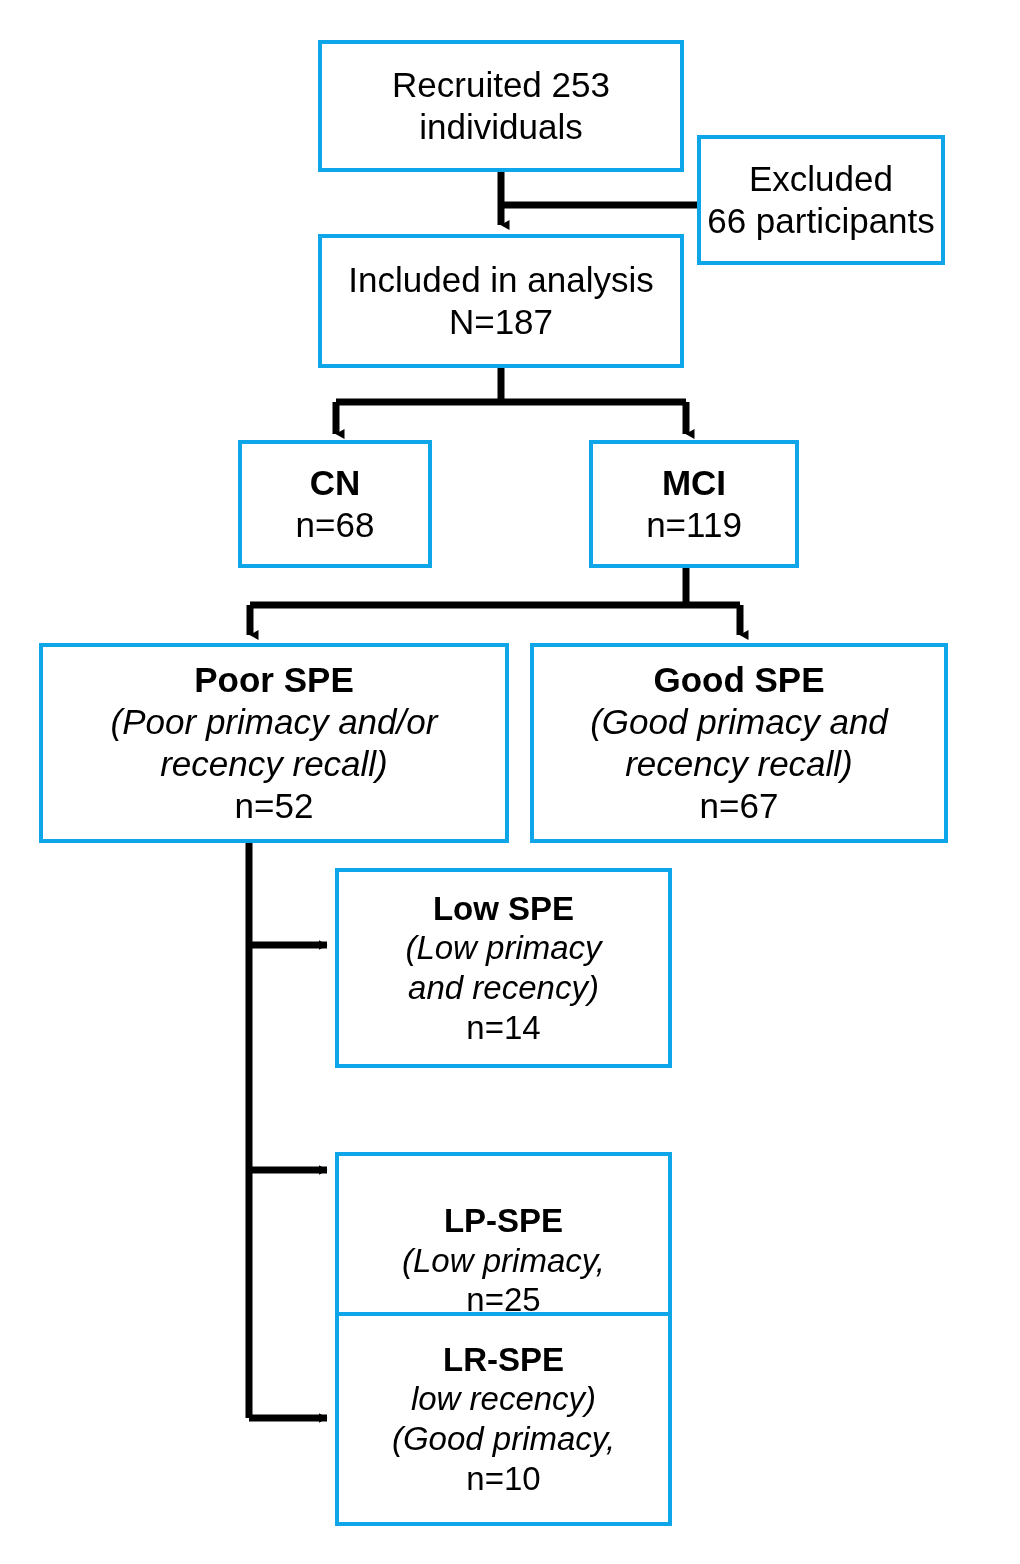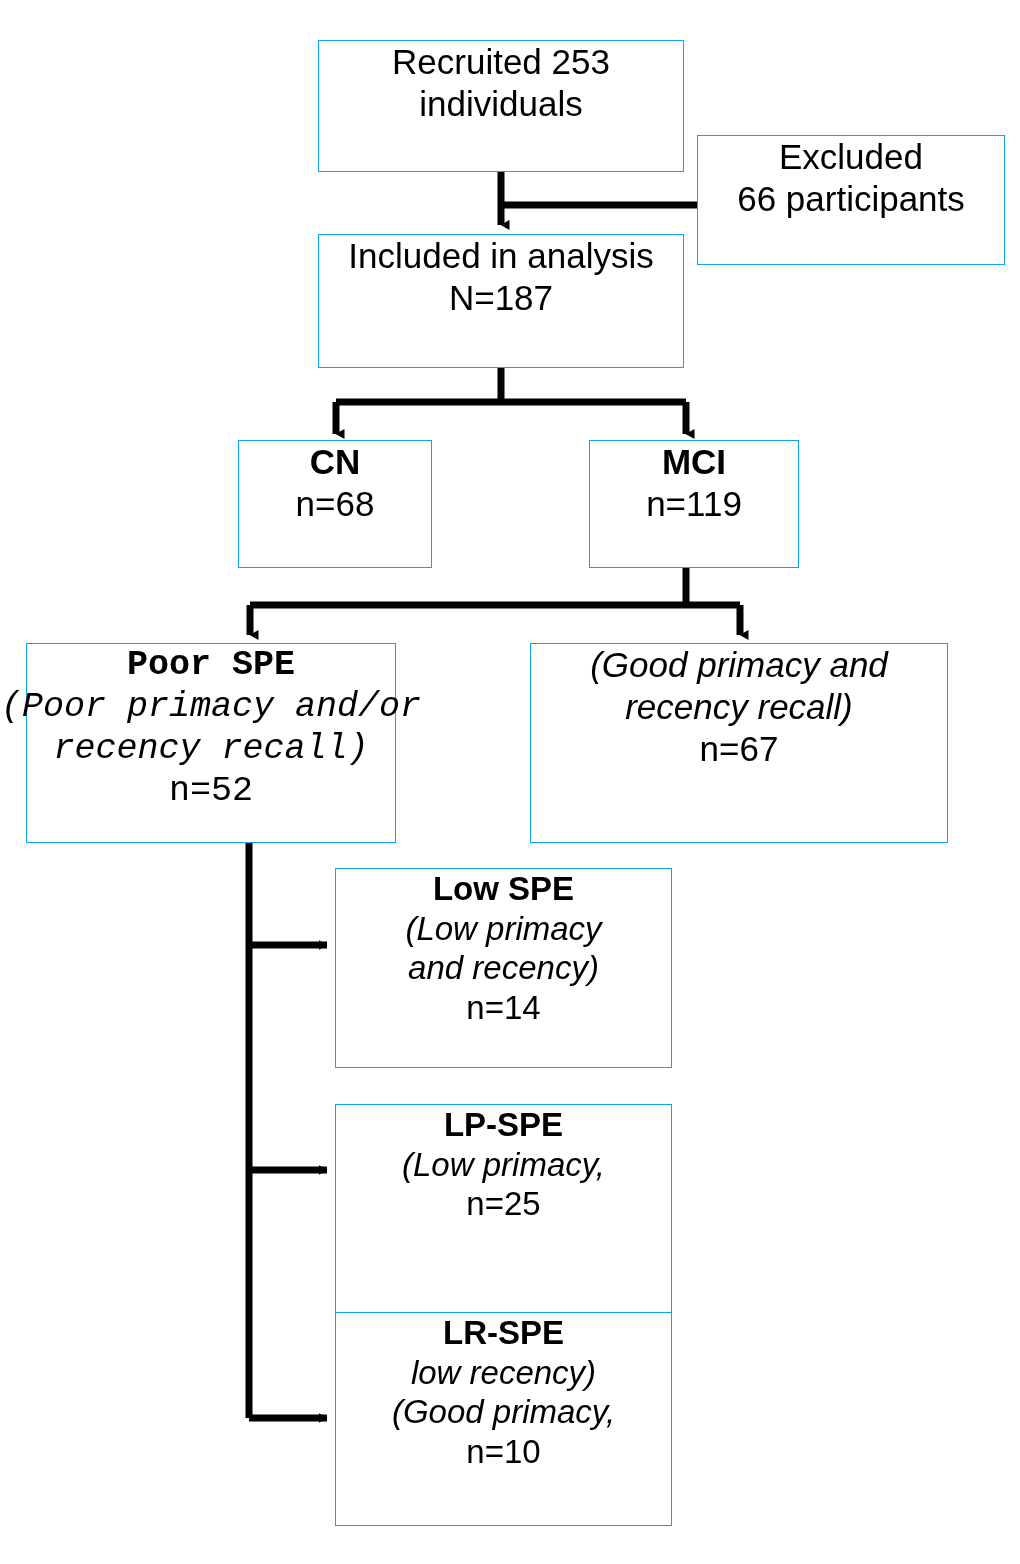--- a/index.html
+++ b/index.html
@@ -22,25 +22,26 @@
   #flow-svg {
     position: absolute;
     left: 0;
     top: 0;
     width: 1020px;
     height: 1564px;
   }
   .node {
     position: absolute;
     box-sizing: border-box;
-    border: 1px solid #0ea5e9;
+    border: 4px solid #0ea5e9;
     background: #ffffff;
     display: flex;
     flex-direction: column;
     align-items: center;
+    justify-content: center;
     text-align: center;
     z-index: 2;
   }
   .line-plain {
     font-size: 35px;
     line-height: 1.20;
     font-weight: 400;
     font-style: normal;
     white-space: nowrap;
   }
@@ -109,21 +110,21 @@
     </g>
   </svg>
 
   <div class="node" style="left:318px; top:40px; width:366px; height:132px;">
     <div class="node-body">
       <div class="line-plain">Recruited 253</div>
       <div class="line-plain">individuals</div>
     </div>
   </div>
 
-  <div class="node" style="left:697px; top:135px; width:308px; height:130px;">
+  <div class="node" style="left:697px; top:135px; width:248px; height:130px;">
     <div class="node-body">
       <div class="line-plain">Excluded</div>
       <div class="line-plain">66 participants</div>
     </div>
   </div>
 
   <div class="node" style="left:318px; top:234px; width:366px; height:134px;">
     <div class="node-body">
       <div class="line-plain">Included in analysis</div>
       <div class="line-plain">N=187</div>
@@ -137,47 +138,48 @@
     </div>
   </div>
 
   <div class="node" style="left:589px; top:440px; width:210px; height:128px;">
     <div class="node-body">
       <div class="line-bold">MCI</div>
       <div class="line-plain">n=119</div>
     </div>
   </div>
 
-  <div class="node" style="left:26px; top:643px; width:370px; height:200px;font-family:Liberation Mono, monospace;">
+  <div class="node" style="left:39px; top:643px; width:470px; height:200px;">
     <div class="node-body">
       <div class="line-bold">Poor SPE</div>
       <div class="line-italic">(Poor primacy and/or</div>
       <div class="line-italic">recency recall)</div>
       <div class="line-plain">n=52</div>
     </div>
   </div>
 
   <div class="node" style="left:530px; top:643px; width:418px; height:200px;">
     <div class="node-body">
+      <div class="line-bold">Good SPE</div>
       <div class="line-italic">(Good primacy and</div>
       <div class="line-italic">recency recall)</div>
       <div class="line-plain">n=67</div>
     </div>
   </div>
 
   <div class="node sub-node" style="left:335px; top:868px; width:337px; height:200px;">
     <div class="node-body">
       <div class="line-bold">Low SPE</div>
       <div class="line-italic">(Low primacy</div>
       <div class="line-italic">and recency)</div>
       <div class="line-plain">n=14</div>
     </div>
   </div>
 
-  <div class="node sub-node" style="left:335px; top:1104px; width:337px; height:217px;">
+  <div class="node sub-node" style="left:335px; top:1152px; width:337px; height:217px;">
     <div class="node-body">
       <div class="line-bold">LP-SPE</div>
       <div class="line-italic">(Low primacy,</div>
       <div class="line-plain">n=25</div>
     </div>
   </div>
 
   <div class="node sub-node" style="left:335px; top:1312px; width:337px; height:214px;">
     <div class="node-body">
       <div class="line-bold">LR-SPE</div>

